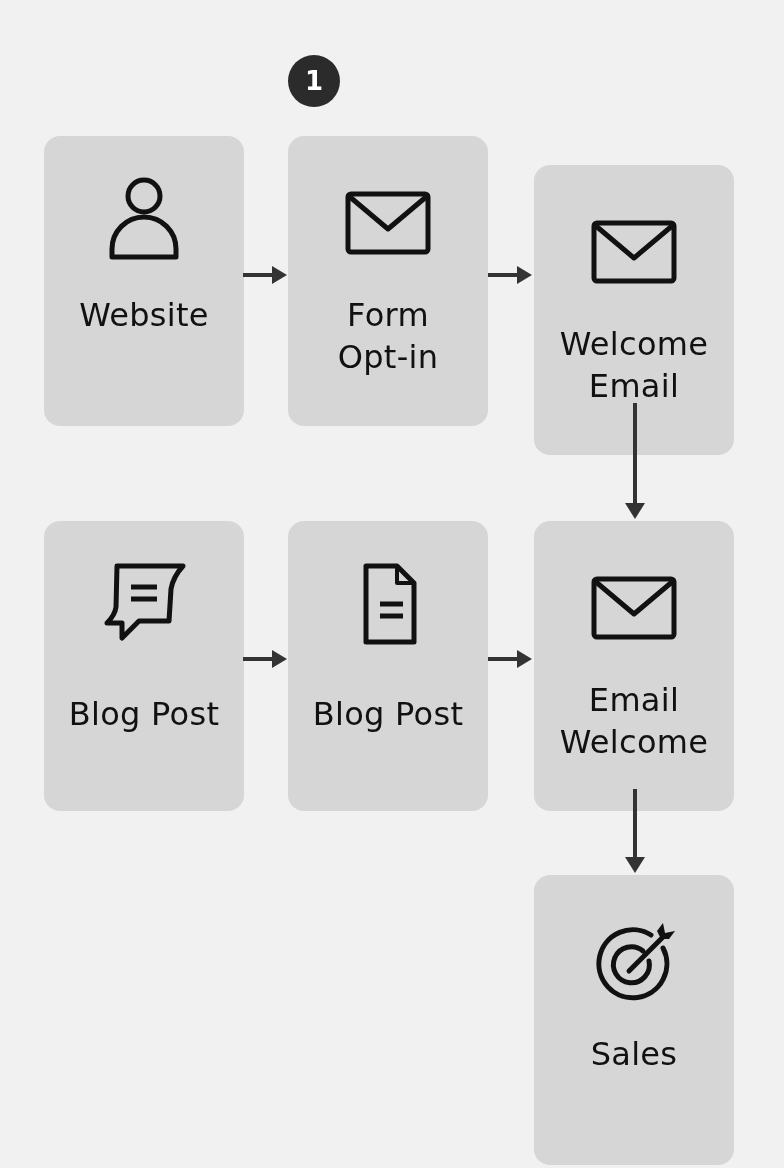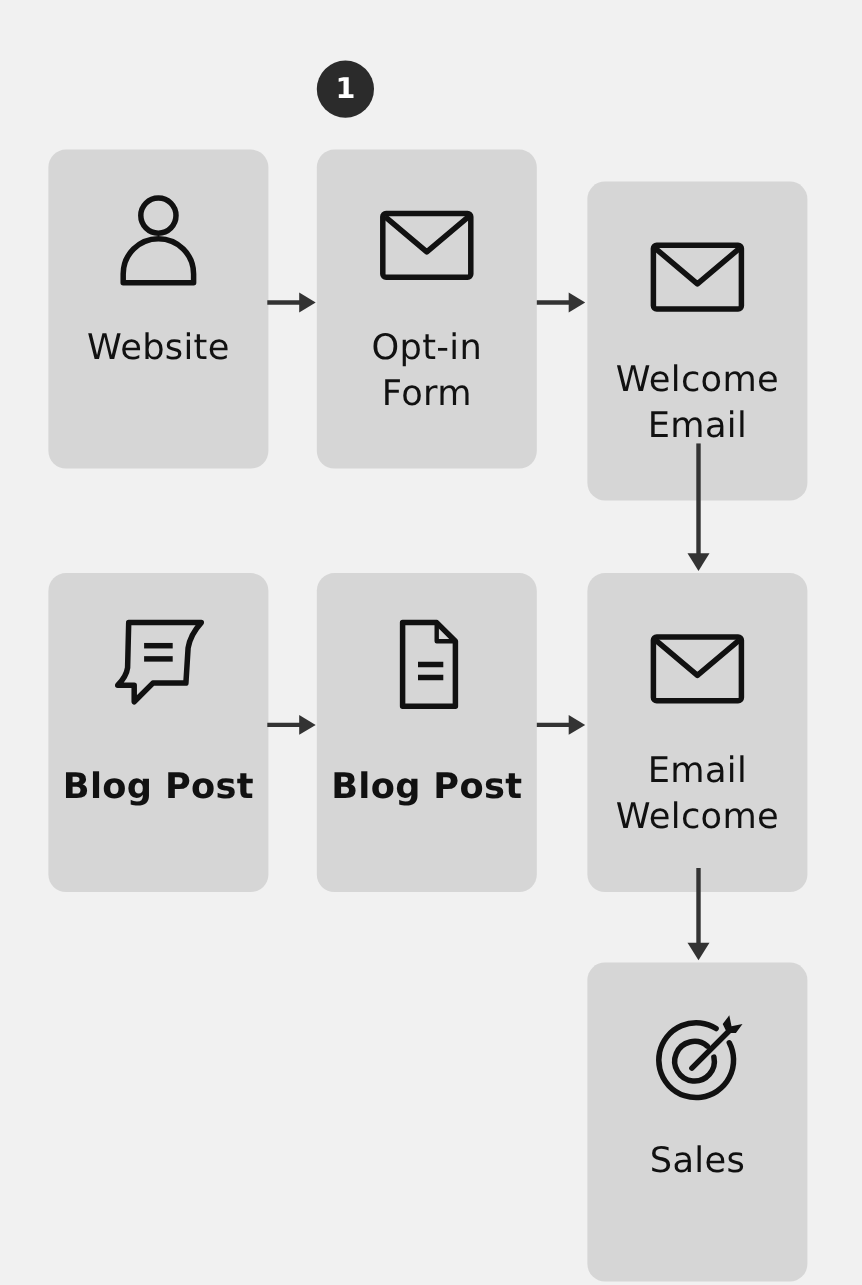--- a/index.html
+++ b/index.html
@@ -38,21 +38,21 @@
     .node .label {
       position: absolute;
       left: 0; right: 0;
       text-align: center;
       font-size: 32px;
       line-height: 42px;
       color: #111111;
       letter-spacing: 0.3px;
     }
     .label.two { top: 158px; }
-    .label.one { top: 172px; font-weight: bold; }
+    .label.one { top: 172px; }
     .label span { display: block; }
     .arrow { position: absolute; }
     svg { display: block; }
   </style>
 </head>
 <body>
 
 <div class="badge">
   <span>1</span>
 </div>
@@ -70,22 +70,22 @@
 </div>
 
 <div class="node" style="left:288px; top:136px;">
   <div class="icon">
     <svg width="90" height="90" viewBox="0 0 90 90">
       <rect x="5" y="20" width="80" height="58" rx="3" fill="none" stroke="#111" stroke-width="5"></rect>
       <polyline points="7,23 45,55 83,23" fill="none" stroke="#111" stroke-width="5" stroke-linejoin="round"></polyline>
     </svg>
   </div>
   <div class="label two">
+    <span>Form</span>
     <span>Opt-in</span>
-    <span>Form</span>
   </div>
 </div>
 
 <div class="node" style="left:534px; top:136px;margin-top:29px;">
   <div class="icon">
     <svg width="90" height="90" viewBox="0 0 90 90">
       <rect x="5" y="20" width="80" height="58" rx="3" fill="none" stroke="#111" stroke-width="5"></rect>
       <polyline points="7,23 45,55 83,23" fill="none" stroke="#111" stroke-width="5" stroke-linejoin="round"></polyline>
     </svg>
   </div>

